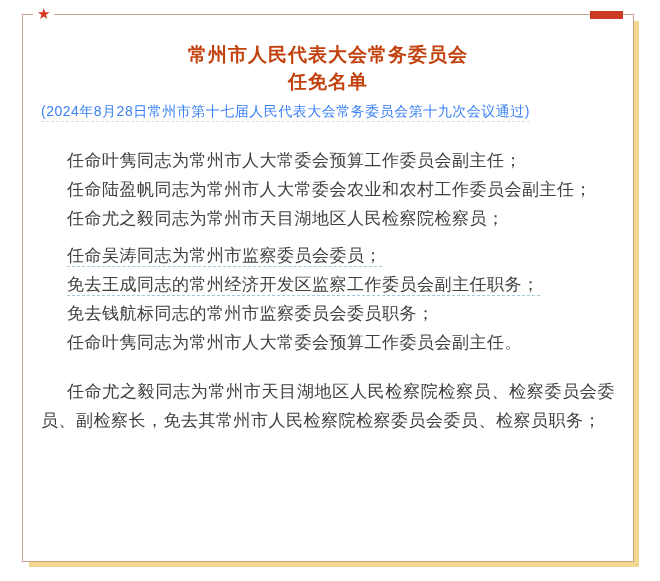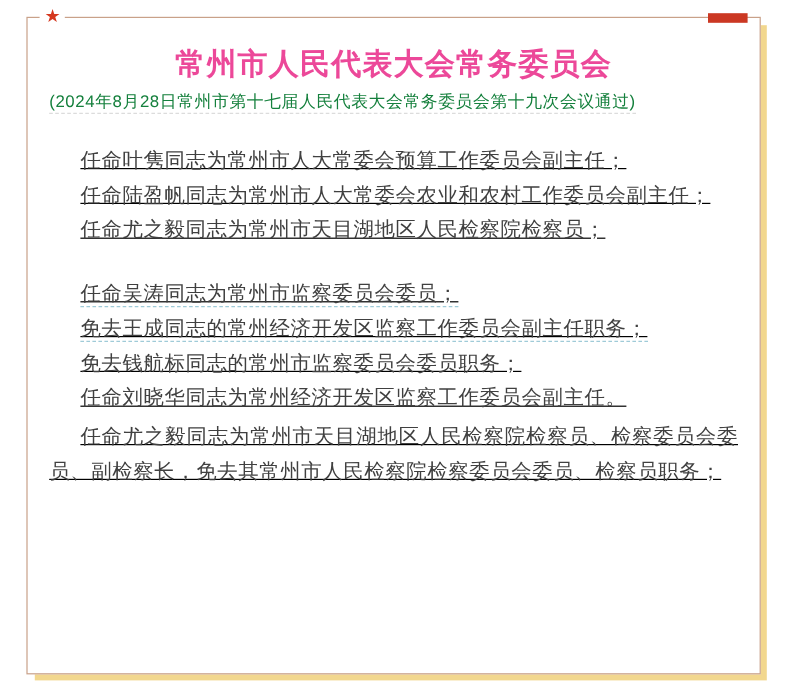--- a/index.html
+++ b/index.html
@@ -42,44 +42,43 @@
     top: -4px;
     width: 33px;
     height: 8px;
     background: #cb3823;
   }
   .content {
     padding: 26px 18px 0 18px;
   }
   .doc-title {
     text-align: center;
-    color: #ec4899;
+    color: #c2410c;
     font-weight: bold;
-    font-size: 25px;
+    font-size: 19px;
     line-height: 27px;
     letter-spacing: 1px;
   }
   .meeting-note {
     margin-top: 5px;
     font-size: 14px;
     line-height: 22px;
-    color: #15803d;
+    color: #3b82f6;
     letter-spacing: 0.5px;
   }
   .meeting-note span {
     border-bottom: 1px dashed #dcdcdc;
     padding-bottom: 2px;
   }
   .group {
     margin: 0;
-    text-decoration: underline;
   }
   .group-1 { margin-top: 24px; }
-  .group-2 { margin-top: 24px; }
-  .group-3 { margin-top: 3px; }
+  .group-2 { margin-top: 8px; }
+  .group-3 { margin-top: 20px; }
   .group p {
     margin: 0;
     font-size: 17px;
     line-height: 29px;
     color: #404040;
     text-indent: 26px;
     text-align: justify;
     letter-spacing: 0.5px;
   }
   .dash-underline {
@@ -92,37 +91,38 @@
 
 <div class="page">
   <div class="frame">
     <span class="star">★</span>
     <span class="red-bar"></span>
 
     <div class="content">
 
       <div class="doc-title">
         <div>常州市人民代表大会常务委员会</div>
+        <div>任免名单</div>
       </div>
 
       <div class="meeting-note">
         <span>(2024年8月28日常州市第十七届人民代表大会常务委员会第十九次会议通过)</span>
       </div>
 
       <div class="group group-1">
         <p><span>任命叶隽同志为常州市人大常委会预算工作委员会副主任；</span></p>
         <p><span>任命陆盈帆同志为常州市人大常委会农业和农村工作委员会副主任；</span></p>
         <p><span>任命尤之毅同志为常州市天目湖地区人民检察院检察员；</span></p>
       </div>
 
       <div class="group group-2">
         <p><span class="dash-underline">任命吴涛同志为常州市监察委员会委员；</span></p>
         <p><span class="dash-underline">免去王成同志的常州经济开发区监察工作委员会副主任职务；</span></p>
         <p><span>免去钱航标同志的常州市监察委员会委员职务；</span></p>
-        <p><span>任命刘晓华同志为常州经济开发区监察工作委员会副主任。</span></p>
+        <p><span>任命叶隽同志为常州市人大常委会预算工作委员会副主任。</span></p>
       </div>
 
       <div class="group group-3">
         <p><span>任命尤之毅同志为常州市天目湖地区人民检察院检察员、检察委员会委员、副检察长，免去其常州市人民检察院检察委员会委员、检察员职务；</span></p>
       </div>
 
     </div>
   </div>
 </div>
 

